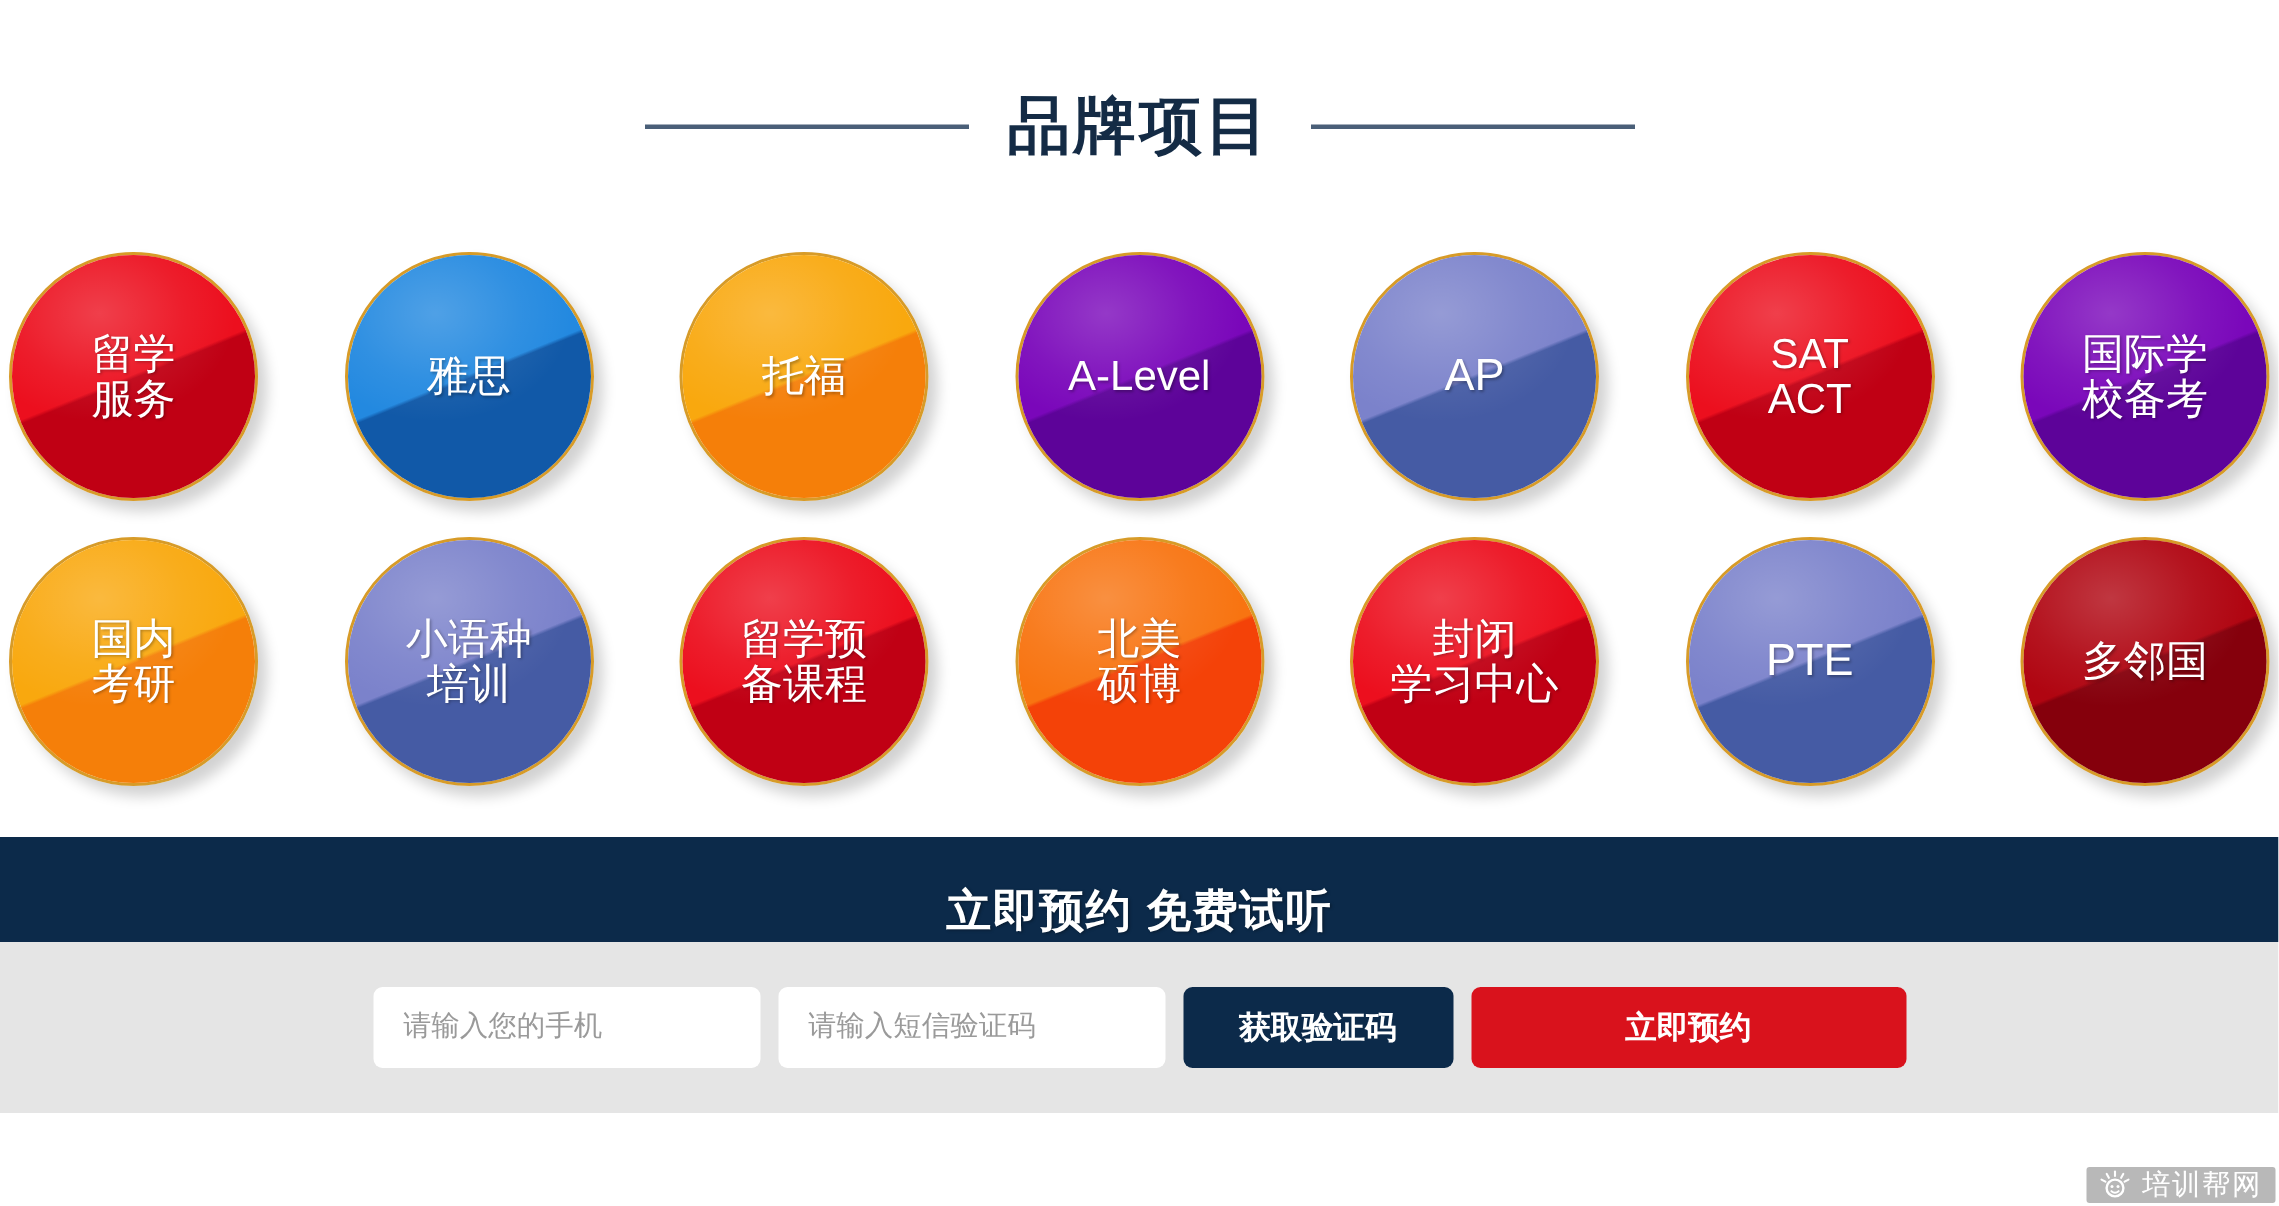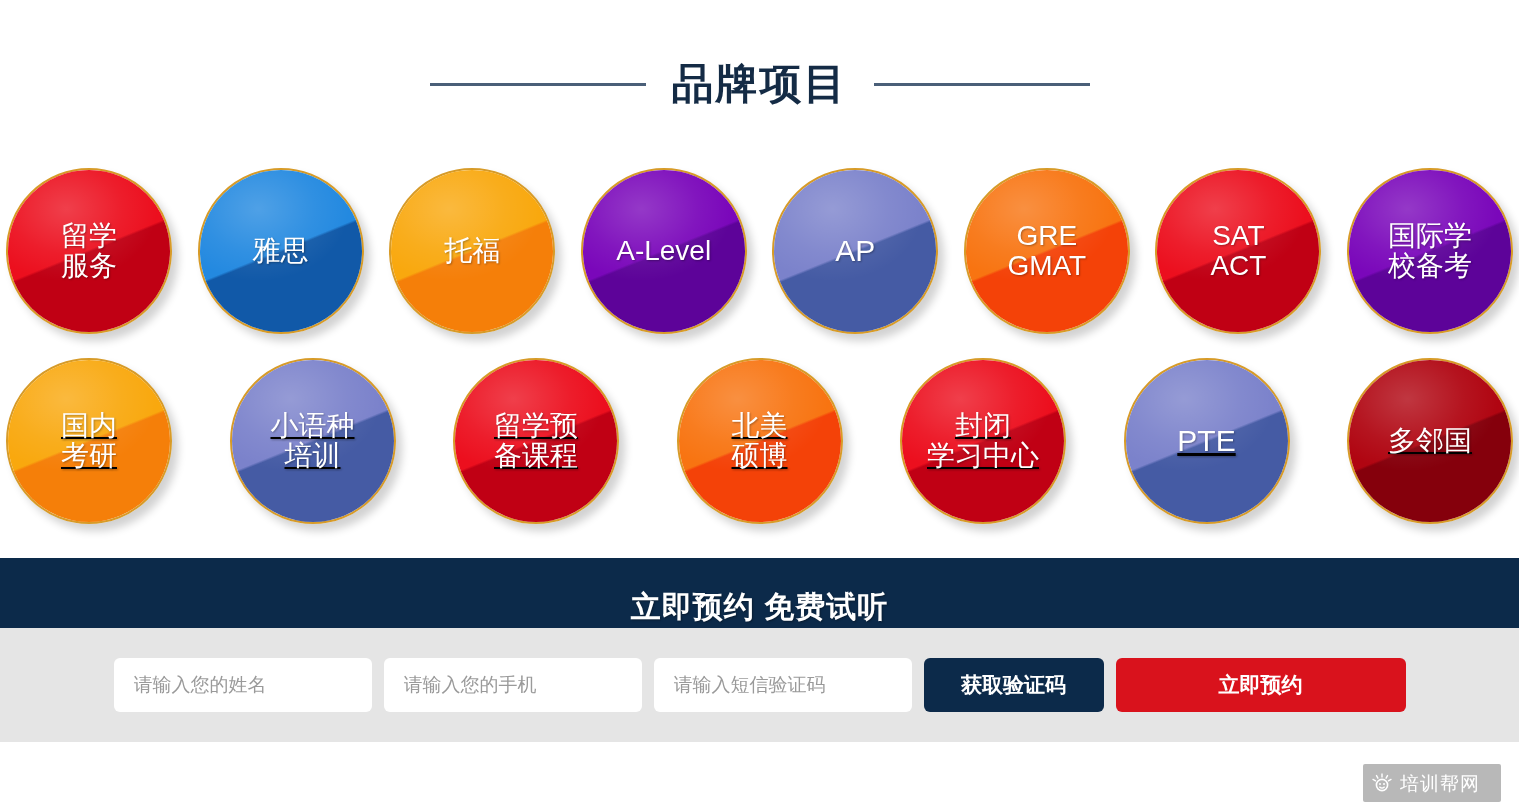--- a/index.html
+++ b/index.html
@@ -42,21 +42,21 @@
     width: 1519px;
     padding: 0;
     box-sizing: border-box;
   }
   .row {
     display: flex;
     justify-content: space-between;
     padding: 0 6px;
     box-sizing: border-box;
   }
-  .row + .row { margin-top: 24px; text-decoration: underline; }
+  .row + .row { margin-top: 24px; }
 
   .bubble {
     position: relative;
     width: 166px;
     height: 166px;
     border-radius: 50%;
     flex: 0 0 166px;
     display: flex;
     align-items: center;
     justify-content: center;
@@ -161,28 +161,28 @@
     font-family: "Liberation Sans", "DejaVu Sans", sans-serif;
     padding: 0 22px;
     box-sizing: border-box;
   }
   .form-strip .btn.code  { background: #0c2a4a; width: 180px; }
   .form-strip .btn.book  { background: #d9121c; width: 290px; }
 
   
   .watermark {
     position: absolute;
-    right: 18px;
+    right: 2px;
     bottom: 2px;
-    height: 38px;
+    height: 24px;
     background: #b8b8b8;
     display: flex;
     align-items: center;
     gap: 7px;
-    padding: 0 21px 0 8px;
+    padding: 0 9px 0 8px;
     border-radius: 2px;
   }
   .watermark .wm-text {
     color: #ffffff;
     font-size: 19px;
     letter-spacing: 1px;
     line-height: 1;
   }
   .watermark .wm-icon svg { display: block; }
 </style>
@@ -216,26 +216,20 @@
       <div class="bubble" style="--c-light: #7a07ba; --c-dark: #5d0399;">
         <div class="face"></div>
         <div class="gloss"></div>
         <div class="label wide">A-Level</div>
       </div>
       <div class="bubble" style="--c-light: #7b82cb; --c-dark: #455ba4;">
         <div class="face"></div>
         <div class="gloss"></div>
         <div class="label latin">AP</div>
       </div>
-      <div class="bubble" style="--c-light: #f87411; --c-dark: #f44208;">
-        <div class="face"></div>
-        <div class="gloss"></div>
-        <div class="label cjk4">GRE
-GMAT</div>
-      </div>
       <div class="bubble" style="--c-light: #ec0f1e; --c-dark: #c00014;">
         <div class="face"></div>
         <div class="gloss"></div>
         <div class="label cjk4">SAT
 ACT</div>
       </div>
       <div class="bubble" style="--c-light: #7a07ba; --c-dark: #5d0399;">
         <div class="face"></div>
         <div class="gloss"></div>
         <div class="label cjk4">国际学
@@ -284,21 +278,20 @@
         <div class="label cjk4">多邻国</div>
       </div>
     </div>
 </div>
 
 <div class="cta-banner">
   <span class="cta-text">立即预约 免费试听</span>
 </div>
 
 <div class="form-strip">
-  <input class="field" type="text" placeholder="请输入您的姓名" style="">
   <input class="field" type="text" placeholder="请输入您的手机" style="">
   <input class="field" type="text" placeholder="请输入短信验证码" style="">
   <button class="btn code">获取验证码</button>
   <button class="btn book">立即预约</button>
 </div>
 
 <div class="watermark">
   <span class="wm-icon">
     <svg width="22" height="20" viewBox="0 0 22 20" aria-hidden="true">
       <g stroke="#ffffff" stroke-width="1.4" fill="none" stroke-linecap="round">

